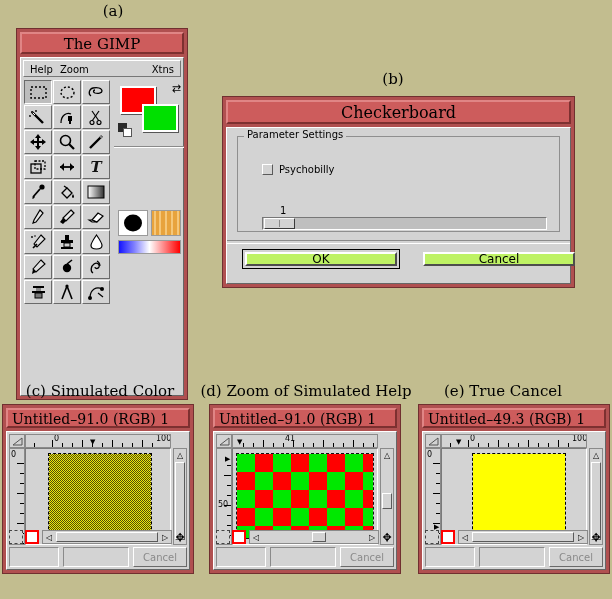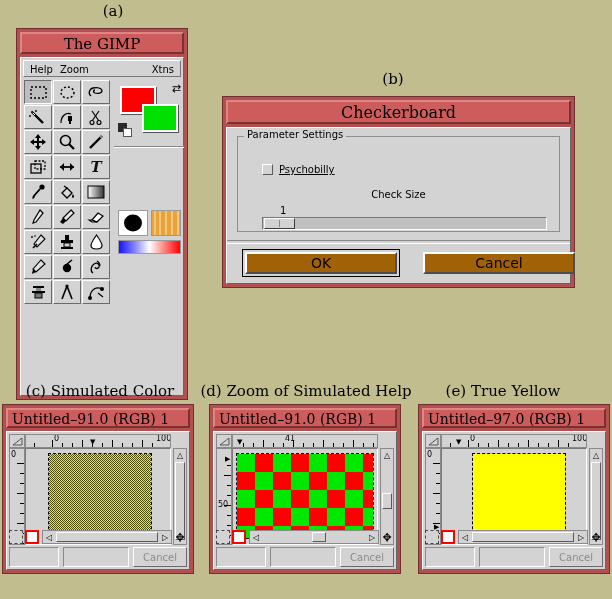--- a/index.html
+++ b/index.html
@@ -120,47 +120,47 @@
     box-sizing:border-box;
   }
   #param-legend{
     position:absolute;left:6px;top:-8px;background:#d3d3d3;
     padding:0 3px;font-size:10px;color:#000;
   }
   #psycho-row{position:absolute;left:24px;top:27px;display:flex;align-items:center;gap:6px;}
   #psycho-box{width:11px;height:11px;background:#d3d3d3;
     border-top:1px solid #ffffff;border-left:1px solid #ffffff;
     border-right:1px solid #5a5a5a;border-bottom:1px solid #5a5a5a;box-sizing:border-box;}
-  #psycho-label{font-size:10px;color:#000;text-decoration:underline;}
+  #psycho-label{font-size:10px;color:#000;}
   #checksize-label{position:absolute;left:0;right:0;top:52px;text-align:center;font-size:10px;color:#000;}
   #slider-value{position:absolute;left:42px;top:68px;font-size:10px;color:#000;}
   #slider-track{
     position:absolute;left:24px;right:12px;top:80px;height:13px;
     background:#bfbfbf;
     border-top:1px solid #777;border-left:1px solid #777;
     border-right:1px solid #ffffff;border-bottom:1px solid #ffffff;
     box-sizing:border-box;
   }
   #slider-thumb{
     position:absolute;left:1px;top:0px;width:31px;height:11px;
     background:#d3d3d3;
     border-top:1px solid #ffffff;border-left:1px solid #ffffff;
     border-right:1px solid #3a3a3a;border-bottom:1px solid #3a3a3a;
     box-sizing:border-box;
     display:flex;align-items:center;justify-content:center;
   }
   #slider-thumb::after{content:"";width:1px;height:7px;background:#8a8a8a;}
   #dlg-sep{position:absolute;left:0;right:0;top:112px;height:2px;border-top:1px solid #8a8a8a;border-bottom:1px solid #fff;}
   .dlg-btn{
-    position:absolute;top:124px;height:22px;
-    background:#a16207;
+    position:absolute;top:124px;height:14px;
+    background:#bef264;
     border-top:2px solid #ffffff;border-left:2px solid #ffffff;
     border-right:2px solid #4d4d4d;border-bottom:2px solid #4d4d4d;
     box-sizing:border-box;
-    font-size:14px;color:#000;
+    font-size:12px;color:#000;
     display:flex;align-items:center;justify-content:center;
   }
   #ok-btn{left:18px;width:152px;outline:1px solid #000;outline-offset:2px;}
   #cancel-btn{left:196px;width:152px;}
 
   
   .imgwin{position:absolute;width:192px;height:170px;}
   .imgwin .titlebar{height:20px;line-height:19px;font-size:14px;text-align:left;padding-left:4px;}
   .imgwin-body{
     position:absolute;left:3px;right:3px;top:26px;bottom:3px;
@@ -505,21 +505,20 @@
   <div id="checker-body">
 
     <div id="param-frame">
       <div id="param-legend">Parameter Settings</div>
 
       <div id="psycho-row">
         <div id="psycho-box"></div>
         <div id="psycho-label">Psychobilly</div>
       </div>
 
-      <div id="checksize-label">Check Size</div>
 
       <div id="slider-value">1</div>
 
       <div id="slider-track">
         <div id="slider-thumb"></div>
       </div>
     </div>
 
     <div id="dlg-sep"></div>
 
@@ -671,24 +670,24 @@
     </div>
 
     <div class="status-row">
       <div class="status-box a"></div>
       <div class="status-box b"></div>
       <div class="cancel-sm">Cancel</div>
     </div>
   </div>
 </div>
 
-<div class="fig-label" style="left:428px;top:382px;width:150px;">(e) True Yellow</div>
+<div class="fig-label" style="left:428px;top:382px;width:150px;">(e) True Cancel</div>
 
 <div class="win-frame imgwin" id="win-e" style="left:418px;top:404px;">
-  <div class="titlebar">Untitled–97.0 (RGB) 1</div>
+  <div class="titlebar">Untitled–49.3 (RGB) 1</div>
   <div class="imgwin-body">
 
     <div class="ruler-corner">
       <svg width="11" height="9">
           <path d="M1 8 L10 1 M10 1 L10 8 L1 8" fill="none" stroke="#555" stroke-width="1"></path>
         </svg>
     </div>
 
     <div class="hruler">
       <span class="lbl" style="left:28px">0</span>

